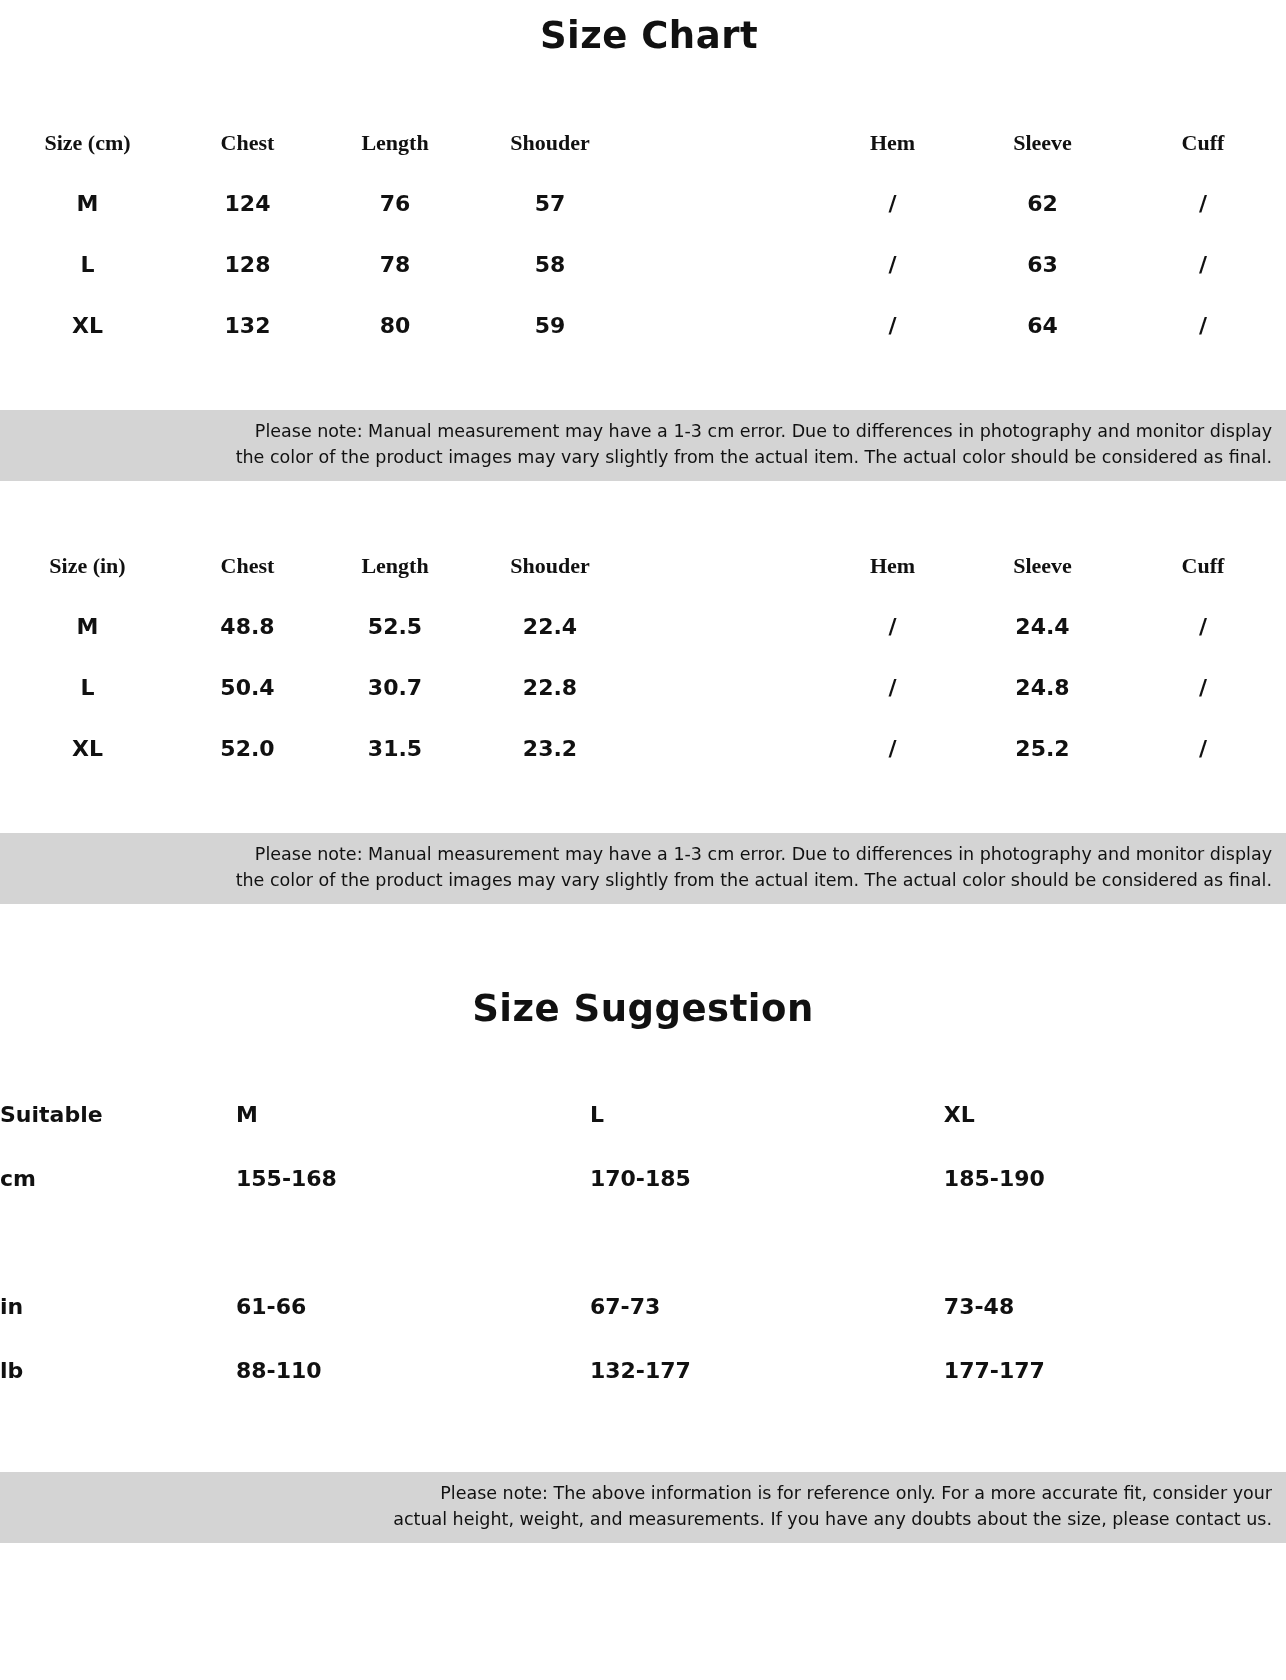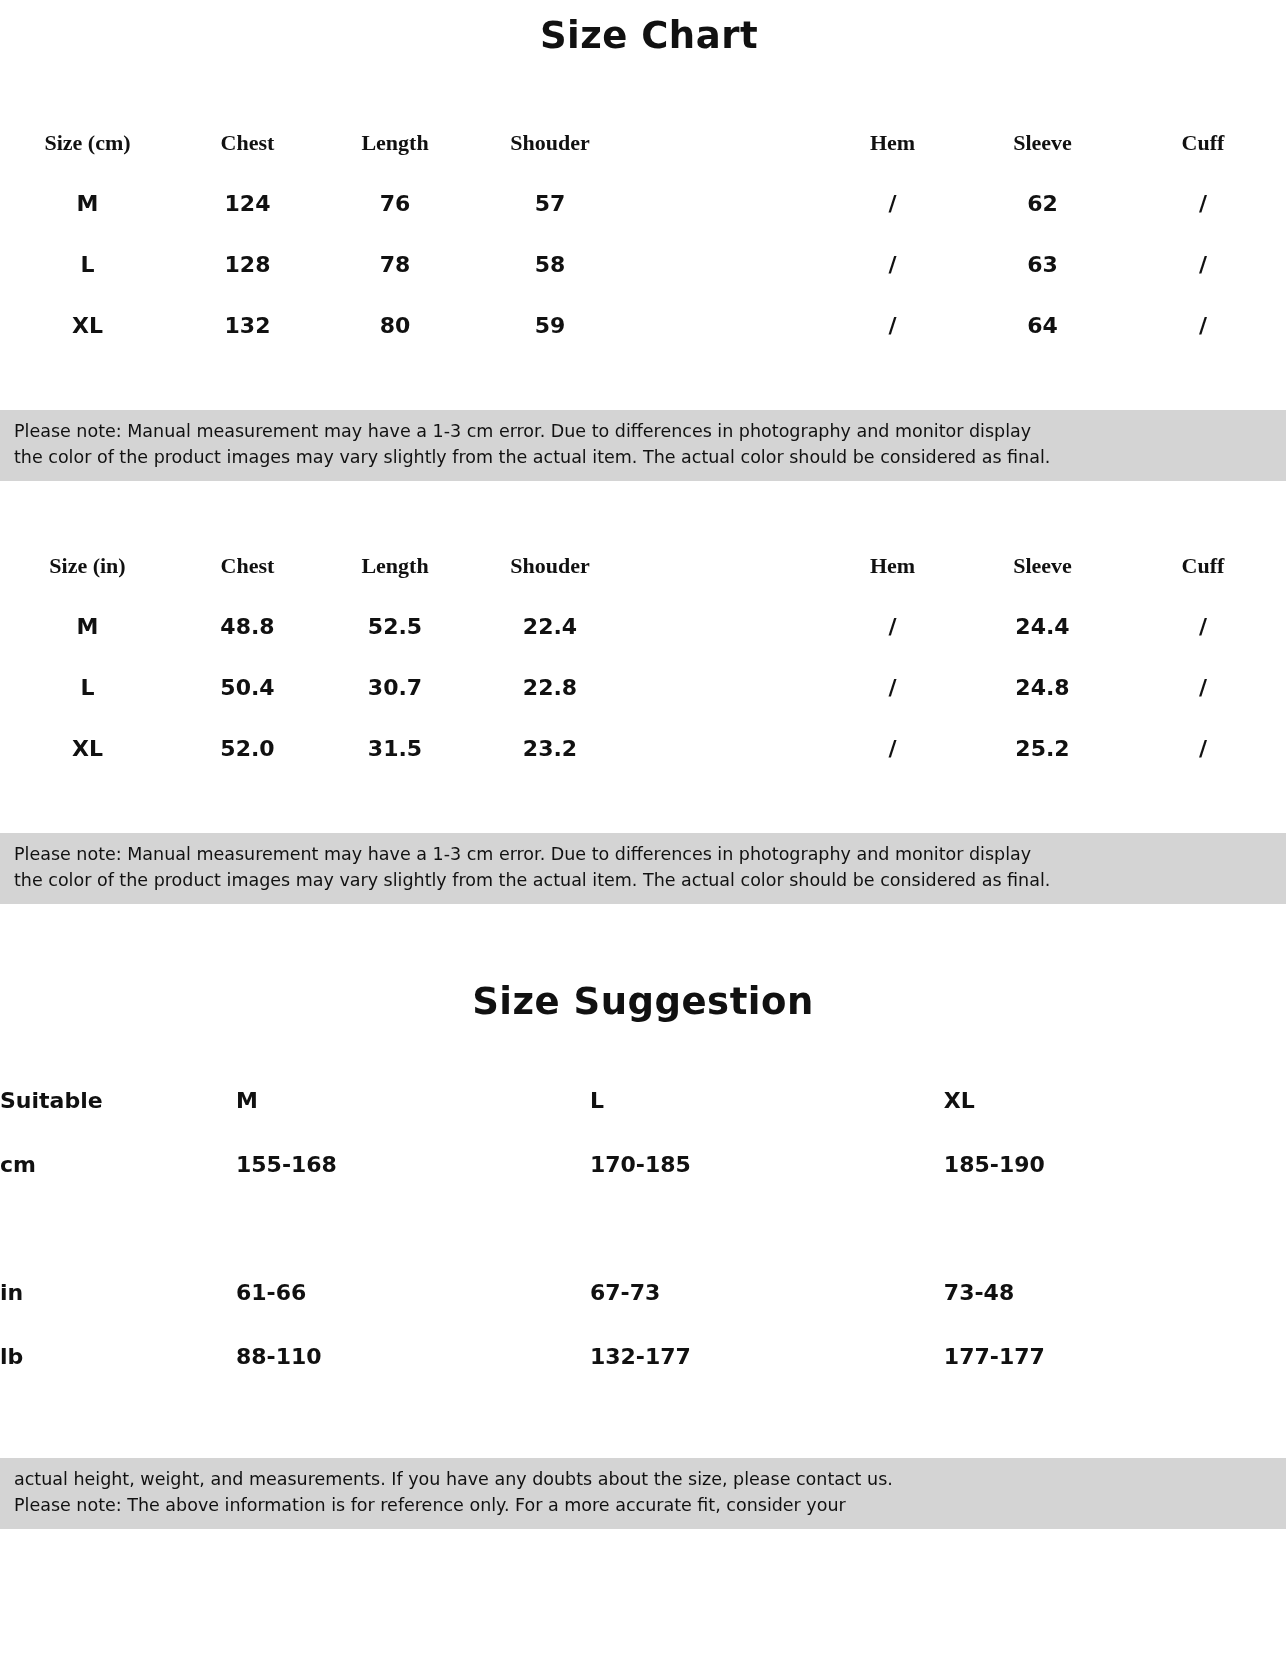--- a/index.html
+++ b/index.html
@@ -27,21 +27,21 @@
     letter-spacing: 0.5px;
     margin: 6px 0 0 12px;
     padding: 0;
     line-height: 1.2;
   }
   .section-title {
     text-align: center;
     font-size: 37px;
     font-weight: 700;
     letter-spacing: 0.5px;
-    margin: 4px;
+    margin: 11px;
     padding: 0;
     line-height: 1.2;
   }
   table.size-table {
     width: 1286px;
     border-collapse: collapse;
     table-layout: fixed;
   }
   table.size-table th,
   table.size-table td {
@@ -68,20 +68,21 @@
   .col-gap    { width: 190px; }
   .col-hem    { width: 145px; }
   .col-sleeve { width: 155px; }
   .col-cuff   { width: 166px; }
 
   .note-band {
     background: #d4d4d4;
     color: #111111;
     font-size: 17.5px;
     line-height: 1.45;
+    text-align: right;
     padding: 9px 14px 11px 14px;
     box-sizing: border-box;
     width: 1286px;
   }
   .note-band .line {
     display: block;
   }
   .spacer-lg { height: 54px; }
   .spacer-md { height: 40px; }
 
@@ -300,17 +301,17 @@
       <tr>
         <td class="sg-label">lb</td>
         <td>88-110</td>
         <td>132-177</td>
         <td>177-177</td>
       </tr>
     </tbody>
   </table>
 
   <div class="note-band bottom-note">
+    <span class="line">Please note: The above information is for reference only. For a more accurate fit, consider your</span>
     <span class="line">actual height, weight, and measurements. If you have any doubts about the size, please contact us.</span>
-    <span class="line">Please note: The above information is for reference only. For a more accurate fit, consider your</span>
   </div>
 
 </div>
 
 </body></html>

